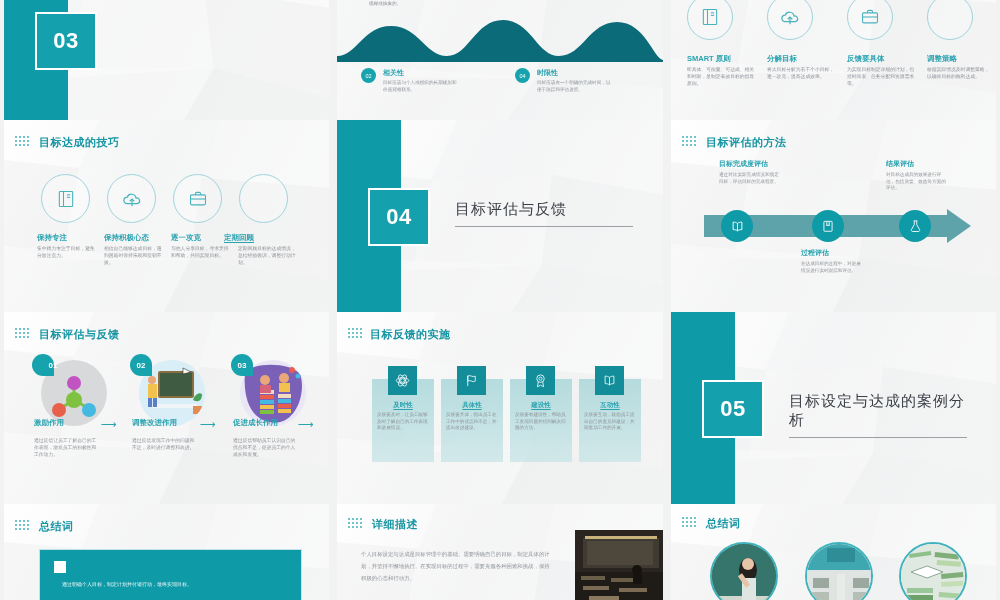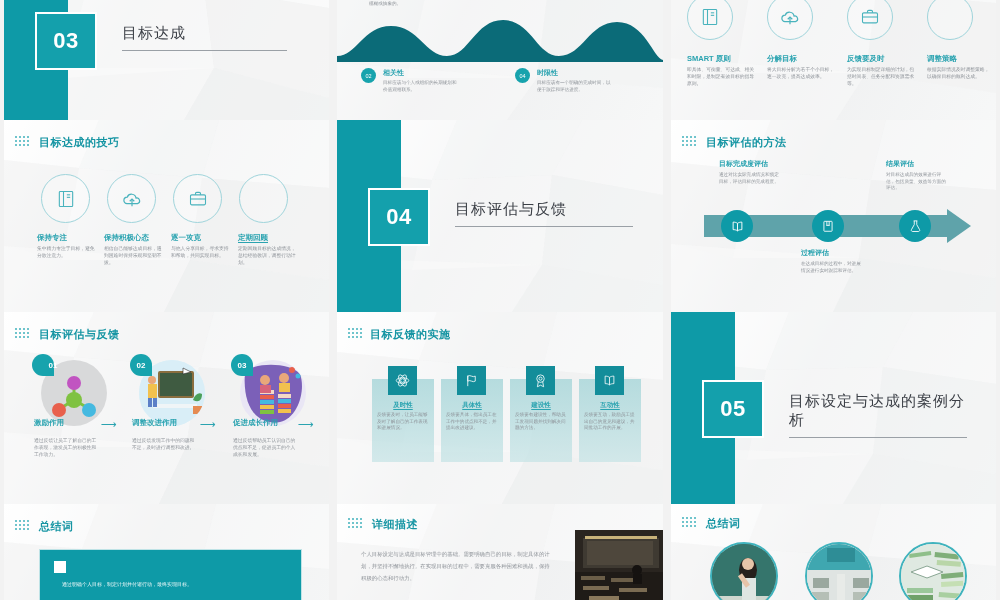--- a/index.html
+++ b/index.html
@@ -142,21 +142,20 @@
           <polygon points="80,70 200,60 210,140 60,150" fill="#fbfbfb" opacity=".6"></polygon>
           <polygon points="200,60 325,80 325,170 210,140" fill="#f3f4f4" opacity=".7"></polygon>
           <polygon points="0,140 210,140 180,192 0,192" fill="#fafafa" opacity=".6"></polygon>
           <polygon points="210,140 325,170 325,192 180,192" fill="#f0f1f1" opacity=".7"></polygon>
         </svg>
       </div>
       <div class="leftbar"></div>
       <div class="numbox" style="top:84px;">
         <span>03</span>
       </div>
-      <div class="dtitle" style="left:118px; top:96px; width:165px;">目标达成</div>
     </div>
   </div>
 
   <div class="slide r1">
     <div class="page">
       <div class="poly">
         <svg viewBox="0 0 326 192" preserveAspectRatio="none">
           <polygon points="0,0 110,0 90,60 0,48" fill="#ffffff" opacity=".5"></polygon>
           <polygon points="110,0 230,0 210,70 90,60" fill="#f8f9f9" opacity=".7"></polygon>
           <polygon points="230,0 326,0 326,70 210,70" fill="#fdfdfd" opacity=".5"></polygon>
@@ -225,21 +224,21 @@
         </svg>
       </div>
       <div class="circ" style="left:256px; top:66px; width:46px; height:46px;"></div>
 
       <div class="txt h4" style="left:16px; top:126px; font-size:7.5px;">SMART 原则</div>
       <div class="txt body" style="left:16px; top:139px; width:70px; font-size:4.8px;">即具体、可衡量、可达成、相关和时限，是制定有效目标的指导原则。</div>
 
       <div class="txt h4" style="left:96px; top:126px; font-size:7.5px;">分解目标</div>
       <div class="txt body" style="left:96px; top:139px; width:70px; font-size:4.8px;">将大目标分解为若干个小目标，逐一攻克，提高达成效率。</div>
 
-      <div class="txt h4" style="left:176px; top:126px; font-size:7.5px;">反馈要及时</div>
+      <div class="txt h4" style="left:176px; top:126px; font-size:7.5px;">反馈要具体</div>
       <div class="txt body" style="left:176px; top:139px; width:70px; font-size:4.8px;">为实现目标制定详细的计划，包括时间表、任务分配和资源需求等。</div>
 
       <div class="txt h4" style="left:256px; top:126px; font-size:7.5px;">调整策略</div>
       <div class="txt body" style="left:256px; top:139px; width:66px; font-size:4.8px;">根据实际情况及时调整策略，以确保目标的顺利达成。</div>
     </div>
   </div>
 
   <div class="slide r2">
     <div class="page">
       <div class="poly">
@@ -294,21 +293,21 @@
         </svg>
       </div>
       <div class="circ" style="left:235px; top:54px; width:49px; height:49px;"></div>
 
       <div class="txt h4" style="left:33px; top:113px; font-size:7.5px;">保持专注</div>
       <div class="txt body" style="left:33px; top:126px; width:60px; font-size:4.8px;">集中精力专注于目标，避免分散注意力。</div>
       <div class="txt h4" style="left:100px; top:113px; font-size:7.5px;">保持积极心态</div>
       <div class="txt body" style="left:100px; top:126px; width:60px; font-size:4.8px;">相信自己能够达成目标，遇到困难时保持乐观和坚韧不拔。</div>
       <div class="txt h4" style="left:167px; top:113px; font-size:7.5px;">逐一攻克</div>
       <div class="txt body" style="left:167px; top:126px; width:60px; font-size:4.8px;">与他人分享目标，寻求支持和帮助，共同实现目标。</div>
-      <div class="txt h4 u" style="left:234px; top:113px; font-size:7.5px;">定期回顾</div>
+      <div class="txt h4 u" style="left:220px; top:113px; font-size:7.5px;">定期回顾</div>
       <div class="txt body" style="left:234px; top:126px; width:62px; font-size:4.8px;">定期回顾目标的达成情况，总结经验教训，调整行动计划。</div>
     </div>
   </div>
 
   <div class="slide r2 divider">
     <div class="page">
       <div class="poly">
         <svg viewBox="0 0 326 192" preserveAspectRatio="none">
           <polygon points="0,0 120,0 95,60 0,50" fill="#ffffff" opacity=".5"></polygon>
           <polygon points="120,0 245,0 215,55 95,60" fill="#f7f8f8" opacity=".7"></polygon>

